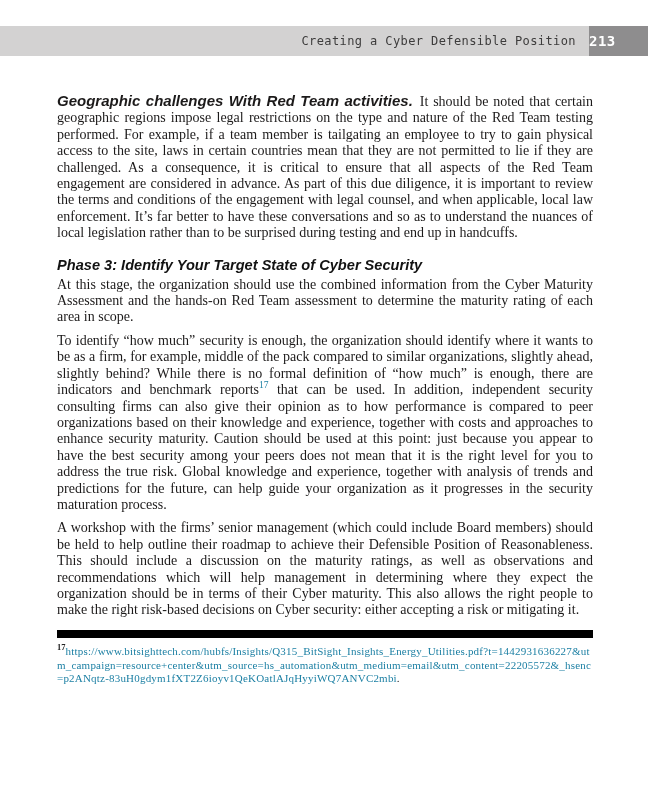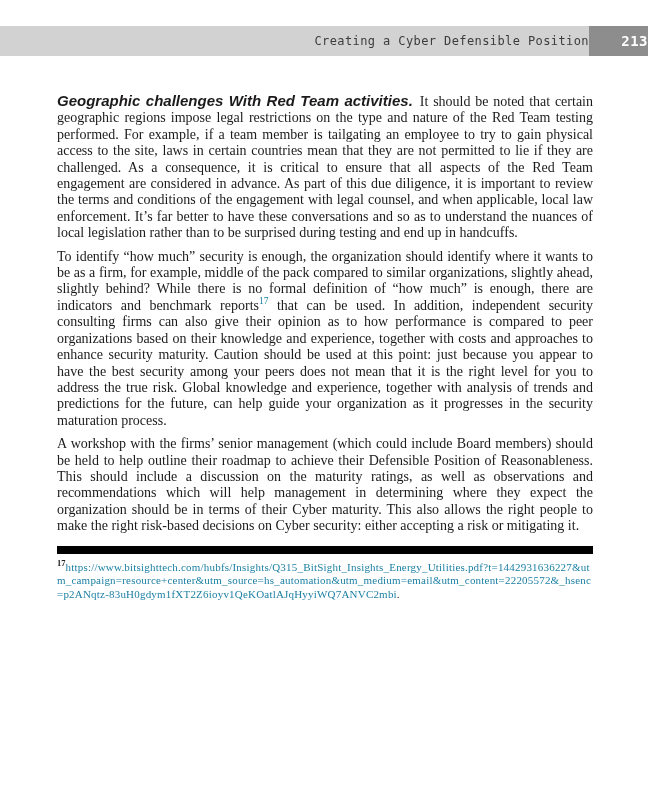--- a/index.html
+++ b/index.html
@@ -21,29 +21,30 @@
     background: #d3d2d2;
     display: flex;
     align-items: center;
     justify-content: flex-end;
   }
   .header-title {
     font-family: "DejaVu Sans Mono", monospace;
     font-size: 12px;
     letter-spacing: 0.4px;
     color: #3d3c3c;
+    margin-right: 13px;
     white-space: nowrap;
   }
   .page-number-box {
     width: 59px;
     height: 30px;
     background: #8e8d8e;
     display: flex;
     align-items: center;
-    justify-content: flex-end;
+    justify-content: flex-start;
   }
   .page-number {
     font-family: "DejaVu Sans Mono", monospace;
     font-size: 14px;
     font-weight: bold;
     color: #ffffff;
     letter-spacing: 0.5px;
   }
   .content {
     position: absolute;
@@ -108,21 +109,23 @@
   <span class="header-title">Creating a Cyber Defensible Position</span>
   <div class="page-number-box">
     <span class="page-number">213</span>
   </div>
 </div>
 
 <div class="content">
 
   <p class="body-para"><span class="lead-in">Geographic challenges With Red Team activities.</span> <span>It should be noted that certain geographic regions impose legal restrictions on the type and nature of the Red Team testing performed. For example, if a team member is tailgating an employee to try to gain physical access to the site, laws in certain countries mean that they are not permitted to lie if they are challenged. As a consequence, it is critical to ensure that all aspects of the Red Team engagement are considered in advance. As part of this due diligence, it is important to review the terms and conditions of the engagement with legal counsel, and when applicable, local law enforcement. It’s far better to have these conversations and so as to understand the nuances of local legislation rather than to be surprised during testing and end up in handcuffs.</span></p>
 
+  <h2 class="phase-heading">Phase 3: Identify Your Target State of Cyber Security</h2>
 
+  <p class="body-para">At this stage, the organization should use the combined information from the Cyber Maturity Assessment and the hands-on Red Team assessment to determine the maturity rating of each area in scope.</p>
 
   <p class="body-para"><span>To identify “how much” security is enough, the organization should identify where it wants to be as a firm, for example, middle of the pack compared to similar organizations, slightly ahead, slightly behind? While there is no formal definition of “how much” is enough, there are indicators and benchmark reports</span><span class="ref-sup">17</span><span> that can be used. In addition, independent security consulting firms can also give their opinion as to how performance is compared to peer organizations based on their knowledge and experience, together with costs and approaches to enhance security maturity. Caution should be used at this point: just because you appear to have the best security among your peers does not mean that it is the right level for you to address the true risk. Global knowledge and experience, together with analysis of trends and predictions for the future, can help guide your organization as it progresses in the security maturation process.</span></p>
 
   <p class="body-para">A workshop with the firms’ senior management (which could include Board members) should be held to help outline their roadmap to achieve their Defensible Position of Reasonableness. This should include a discussion on the maturity ratings, as well as observations and recommendations which will help management in determining where they expect the organization should be in terms of their Cyber maturity. This also allows the right people to make the right risk-based decisions on Cyber security: either accepting a risk or mitigating it.</p>
 
   <div class="footnote"><span class="footnote-marker">17</span><a class="footnote-link">https://www.bitsighttech.com/hubfs/Insights/Q315_BitSight_Insights_Energy_Utilities.pdf?t=1442931636227&amp;utm_campaign=resource+center&amp;utm_source=hs_automation&amp;utm_medium=email&amp;utm_content=22205572&amp;_hsenc=p2ANqtz-83uH0gdym1fXT2Z6ioyv1QeKOatlAJqHyyiWQ7ANVC2mbi</a><span class="footnote-period">.</span></div>
 
 </div>
 
 </body></html>

